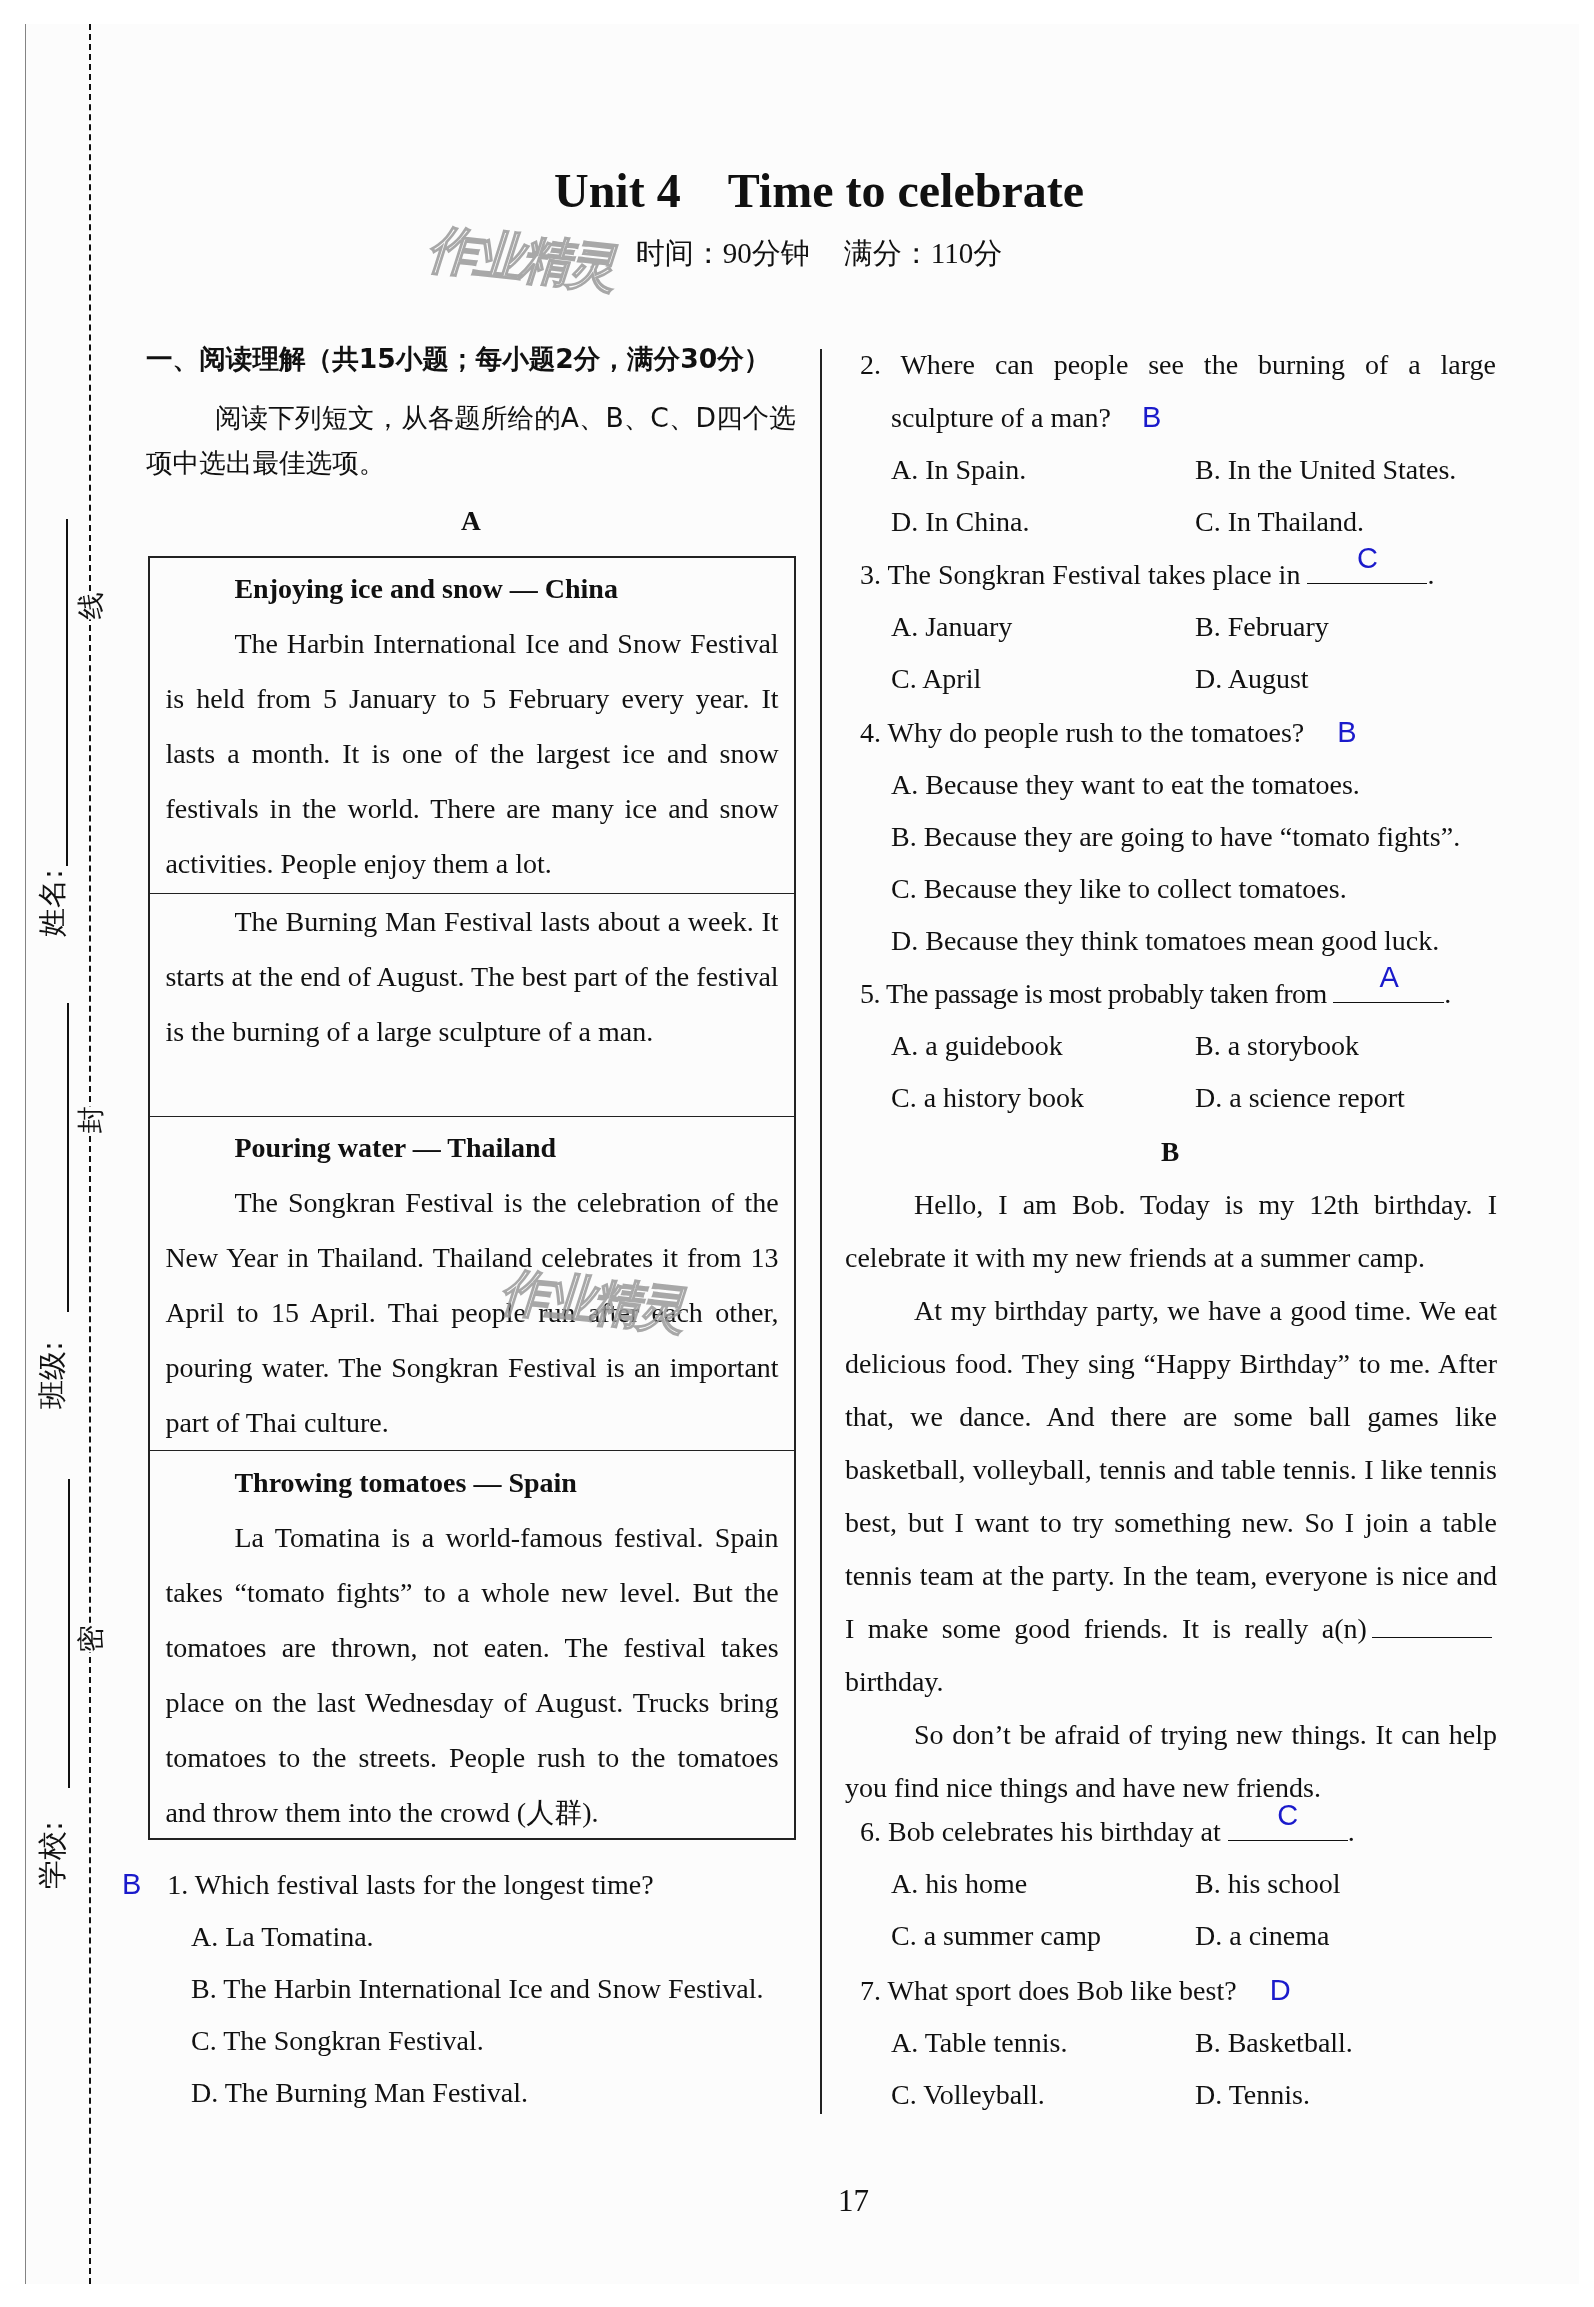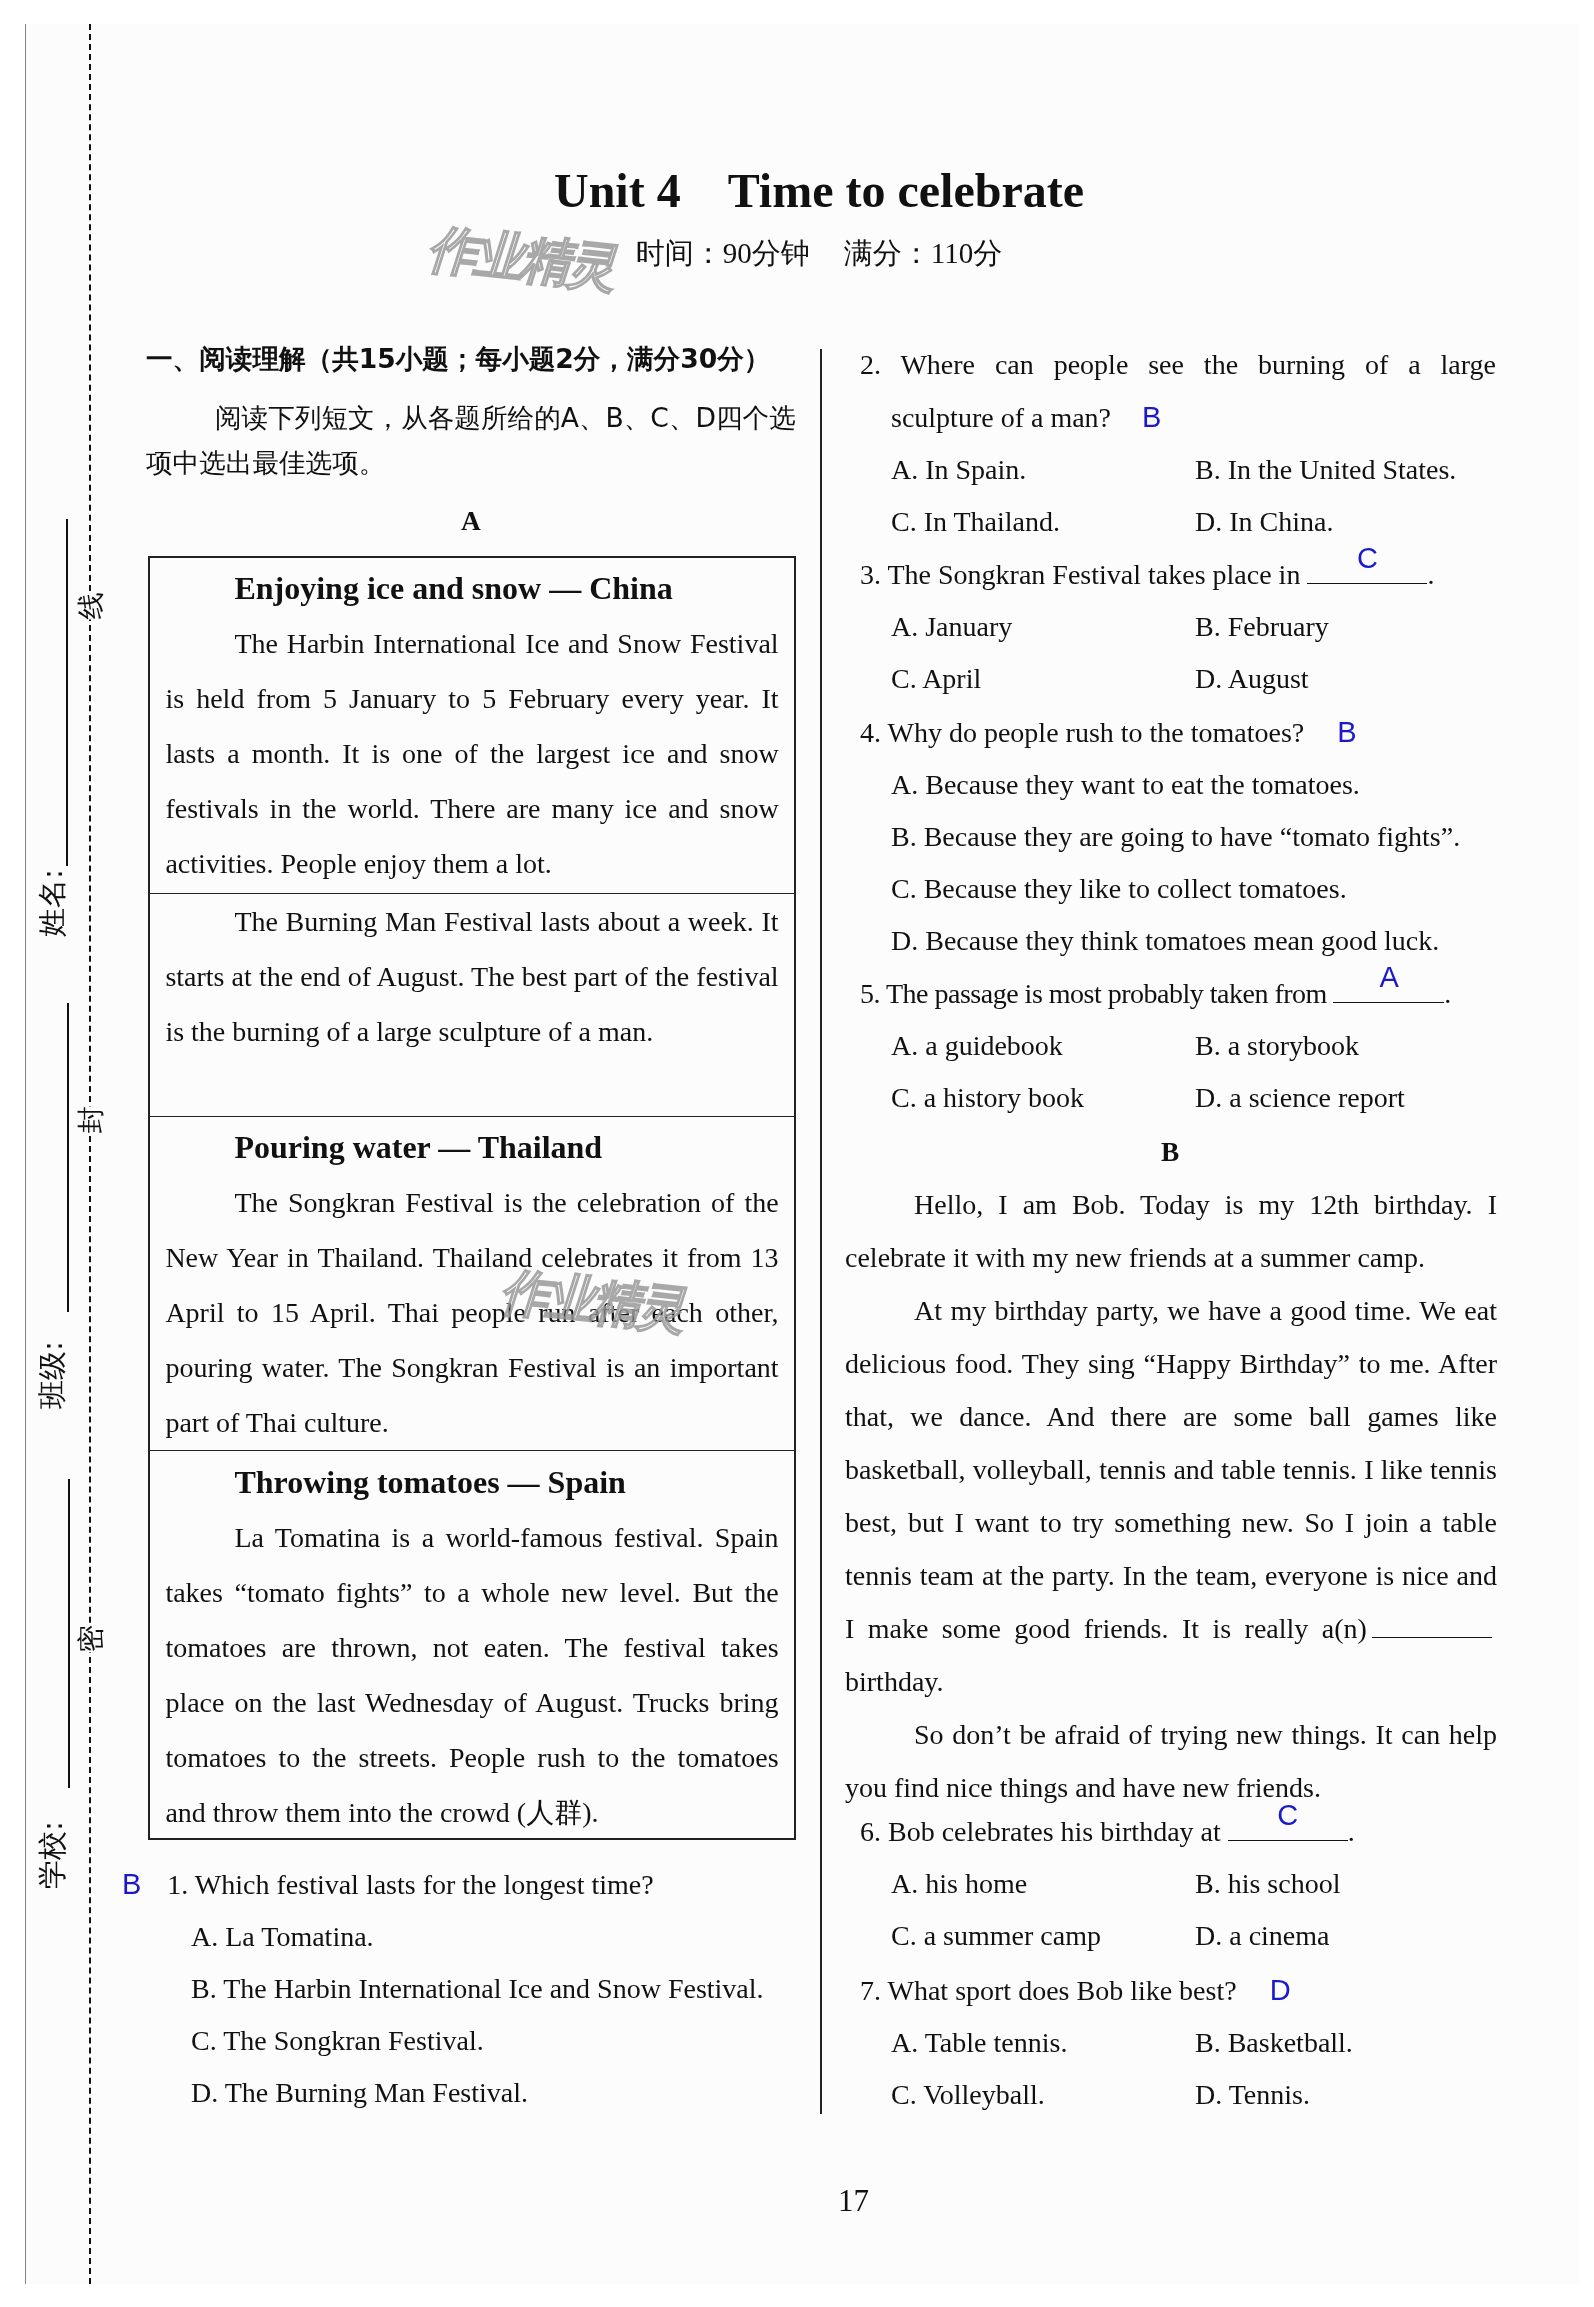--- a/index.html
+++ b/index.html
@@ -20,21 +20,21 @@
 
   .col-divider { position: absolute; left: 820px; top: 349px; width: 1.7px; height: 1765px; background: #222; }
 
   .sec-head { position: absolute; left: 146px; top: 341px; font-family: "DejaVu Sans", sans-serif; font-weight: bold; font-size: 26.6px; }
   .instr { position: absolute; left: 146px; top: 395px; width: 654px; font-family: "DejaVu Sans", sans-serif; font-size: 26.6px; line-height: 45px; text-indent: 69px; }
   .passage-letter { position: absolute; font-weight: bold; font-size: 27.4px; }
 
   .box { position: absolute; left: 148px; top: 556px; width: 648px; height: 1284px; border: 2.6px solid #222; box-sizing: border-box; }
   .box-row { position: absolute; left: 0; right: 0; border-bottom: 1.7px solid #222; box-sizing: border-box; padding: 0 15.4px 0 15.4px; }
   .box-row:last-child { border-bottom: none; }
-  .box-row .head { font-weight: bold; font-size: 32px; line-height: 55px; padding-left: 69px; margin-top: 3.4px; }
+  .box-row .head { font-weight: bold; font-size: 28px; line-height: 55px; padding-left: 69px; margin-top: 3.4px; }
   .box-row .body { font-size: 28px; line-height: 55px; text-align: justify; text-align-last: left; text-indent: 69px; }
 
   .q { position: absolute; font-size: 28px; }
   .q-line { line-height: 52px; white-space: nowrap; }
   .ans { color: #1a1acb; font-family: "Liberation Sans", sans-serif; font-size: 29px; }
   .blank { display: inline-block; width: 120px; border-bottom: 1.7px solid #111; text-align: center; position: relative; height: 29px; vertical-align: baseline; }
   .blank .ans { position: absolute; left: 0; right: 0; top: -22px; }
   .opts { display: grid; grid-template-columns: 304px 326px; padding-left: 31px; }
   .opts.single { grid-template-columns: 1fr; }
   .opt { line-height: 52px; white-space: nowrap; }
@@ -116,22 +116,22 @@
     <span>Where can people see the burning of a large</span>
   </div>
   <div class="q-line" style="padding-left:31px;">
     <span>sculpture of a man?</span>
     <span style="display:inline-block; width:17px;"></span>
     <span class="ans">B</span>
   </div>
   <div class="opts">
     <div class="opt">A. In Spain.</div>
     <div class="opt">B. In the United States.</div>
+    <div class="opt">D. In China.</div>
     <div class="opt">C. In Thailand.</div>
-    <div class="opt">D. In China.</div>
   </div>
 </div>
 
 <div class="q" style="left:860px; top:549px;">
   <div class="q-line">
     <span>3.</span>
     <span>The Songkran Festival takes place in</span>
     <span class="blank"><span class="ans">C</span></span><span>.</span>
   </div>
   <div class="opts">

